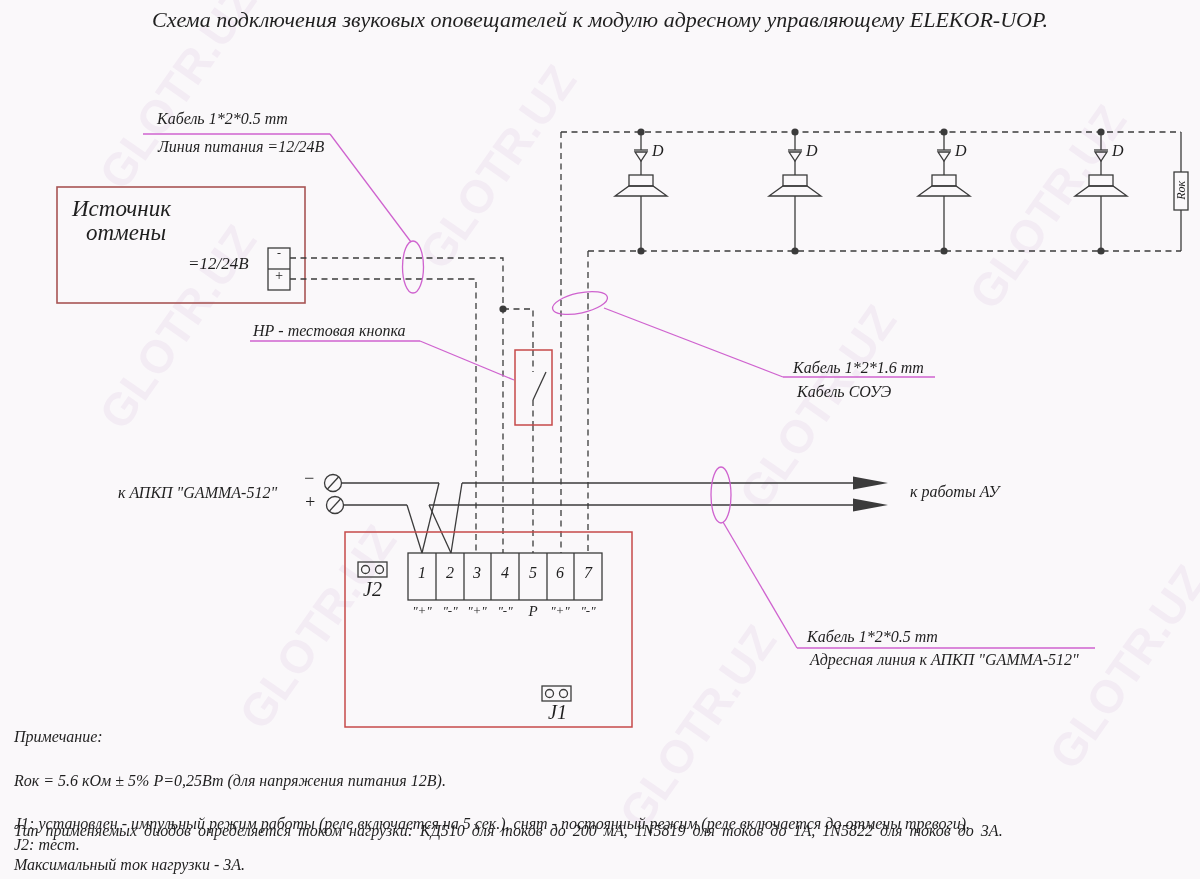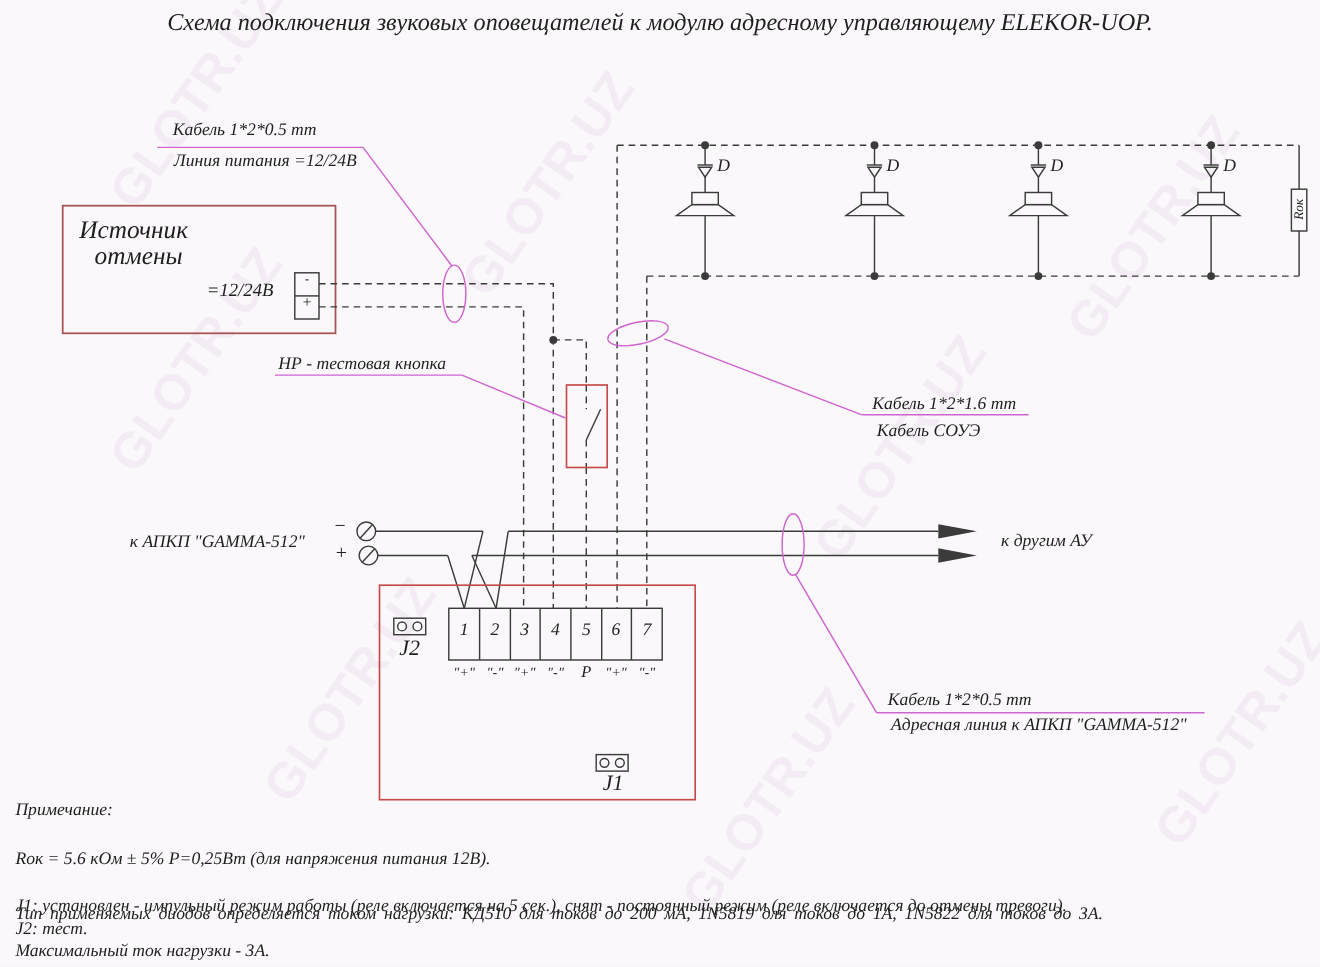--- a/index.html
+++ b/index.html
@@ -212,21 +212,21 @@
   <div class="lbl" style="left:268px;top:269px;width:22px;text-align:center;font-size:14px">+</div>
 
   <div class="lbl s16" style="left:253px;top:323px">НР - тестовая кнопка</div>
 
   <div class="lbl s16" style="left:793px;top:360px">Кабель 1*2*1.6 mm</div>
   <div class="lbl s16" style="left:797px;top:384px">Кабель СОУЭ</div>
 
   <div class="lbl s16" style="left:118px;top:485px">к АПКП "GAMMA-512"</div>
   <div class="lbl" style="left:303px;top:469px;font-size:18px">−</div>
   <div class="lbl" style="left:304px;top:493px;font-size:18px">+</div>
-  <div class="lbl s16" style="left:910px;top:484px">к другим АУ</div>
+  <div class="lbl s16" style="left:910px;top:484px">к работы АУ</div>
 
   <div class="lbl s16" style="left:807px;top:629px">Кабель 1*2*0.5 mm</div>
   <div class="lbl s16" style="left:810px;top:652px">Адресная линия к АПКП "GAMMA-512"</div>
 
   <div class="lbl s16" style="left:652px;top:143px">D</div>
   <div class="lbl s16" style="left:806px;top:143px">D</div>
   <div class="lbl s16" style="left:955px;top:143px">D</div>
   <div class="lbl s16" style="left:1112px;top:143px">D</div>
   <div class="lbl rot90" style="left:1162px;top:184px;width:38px">Rок</div>
 

